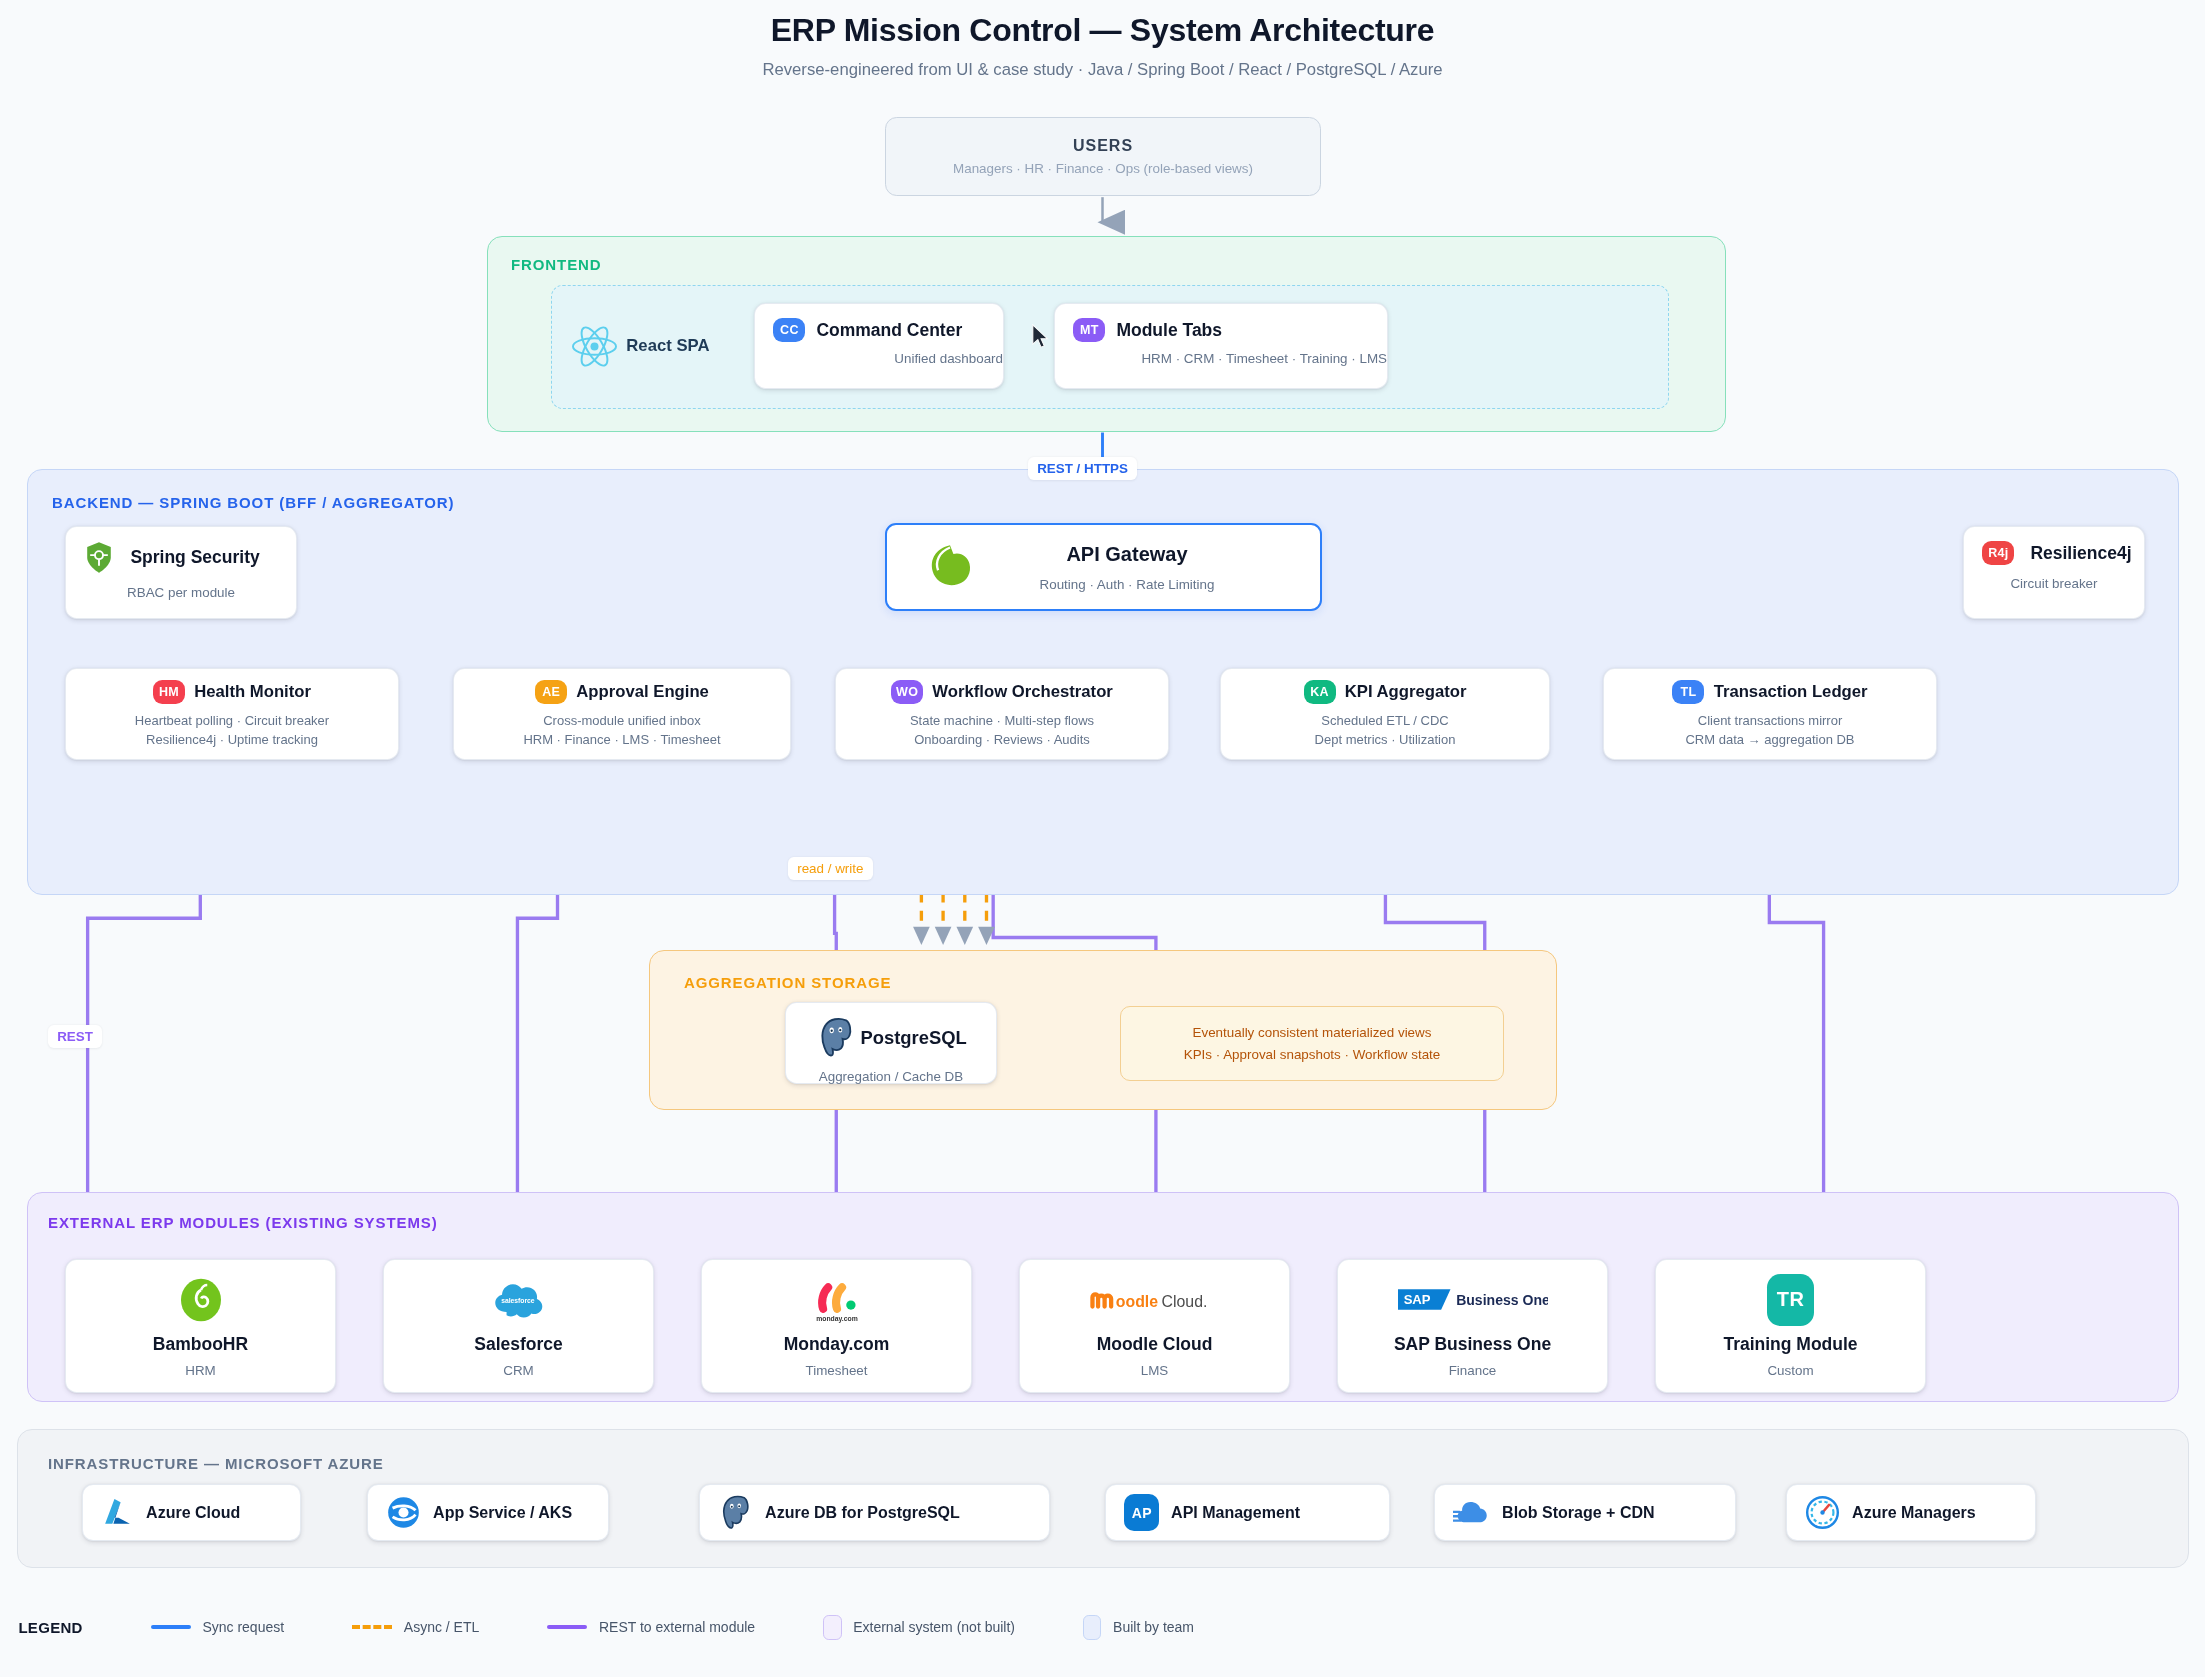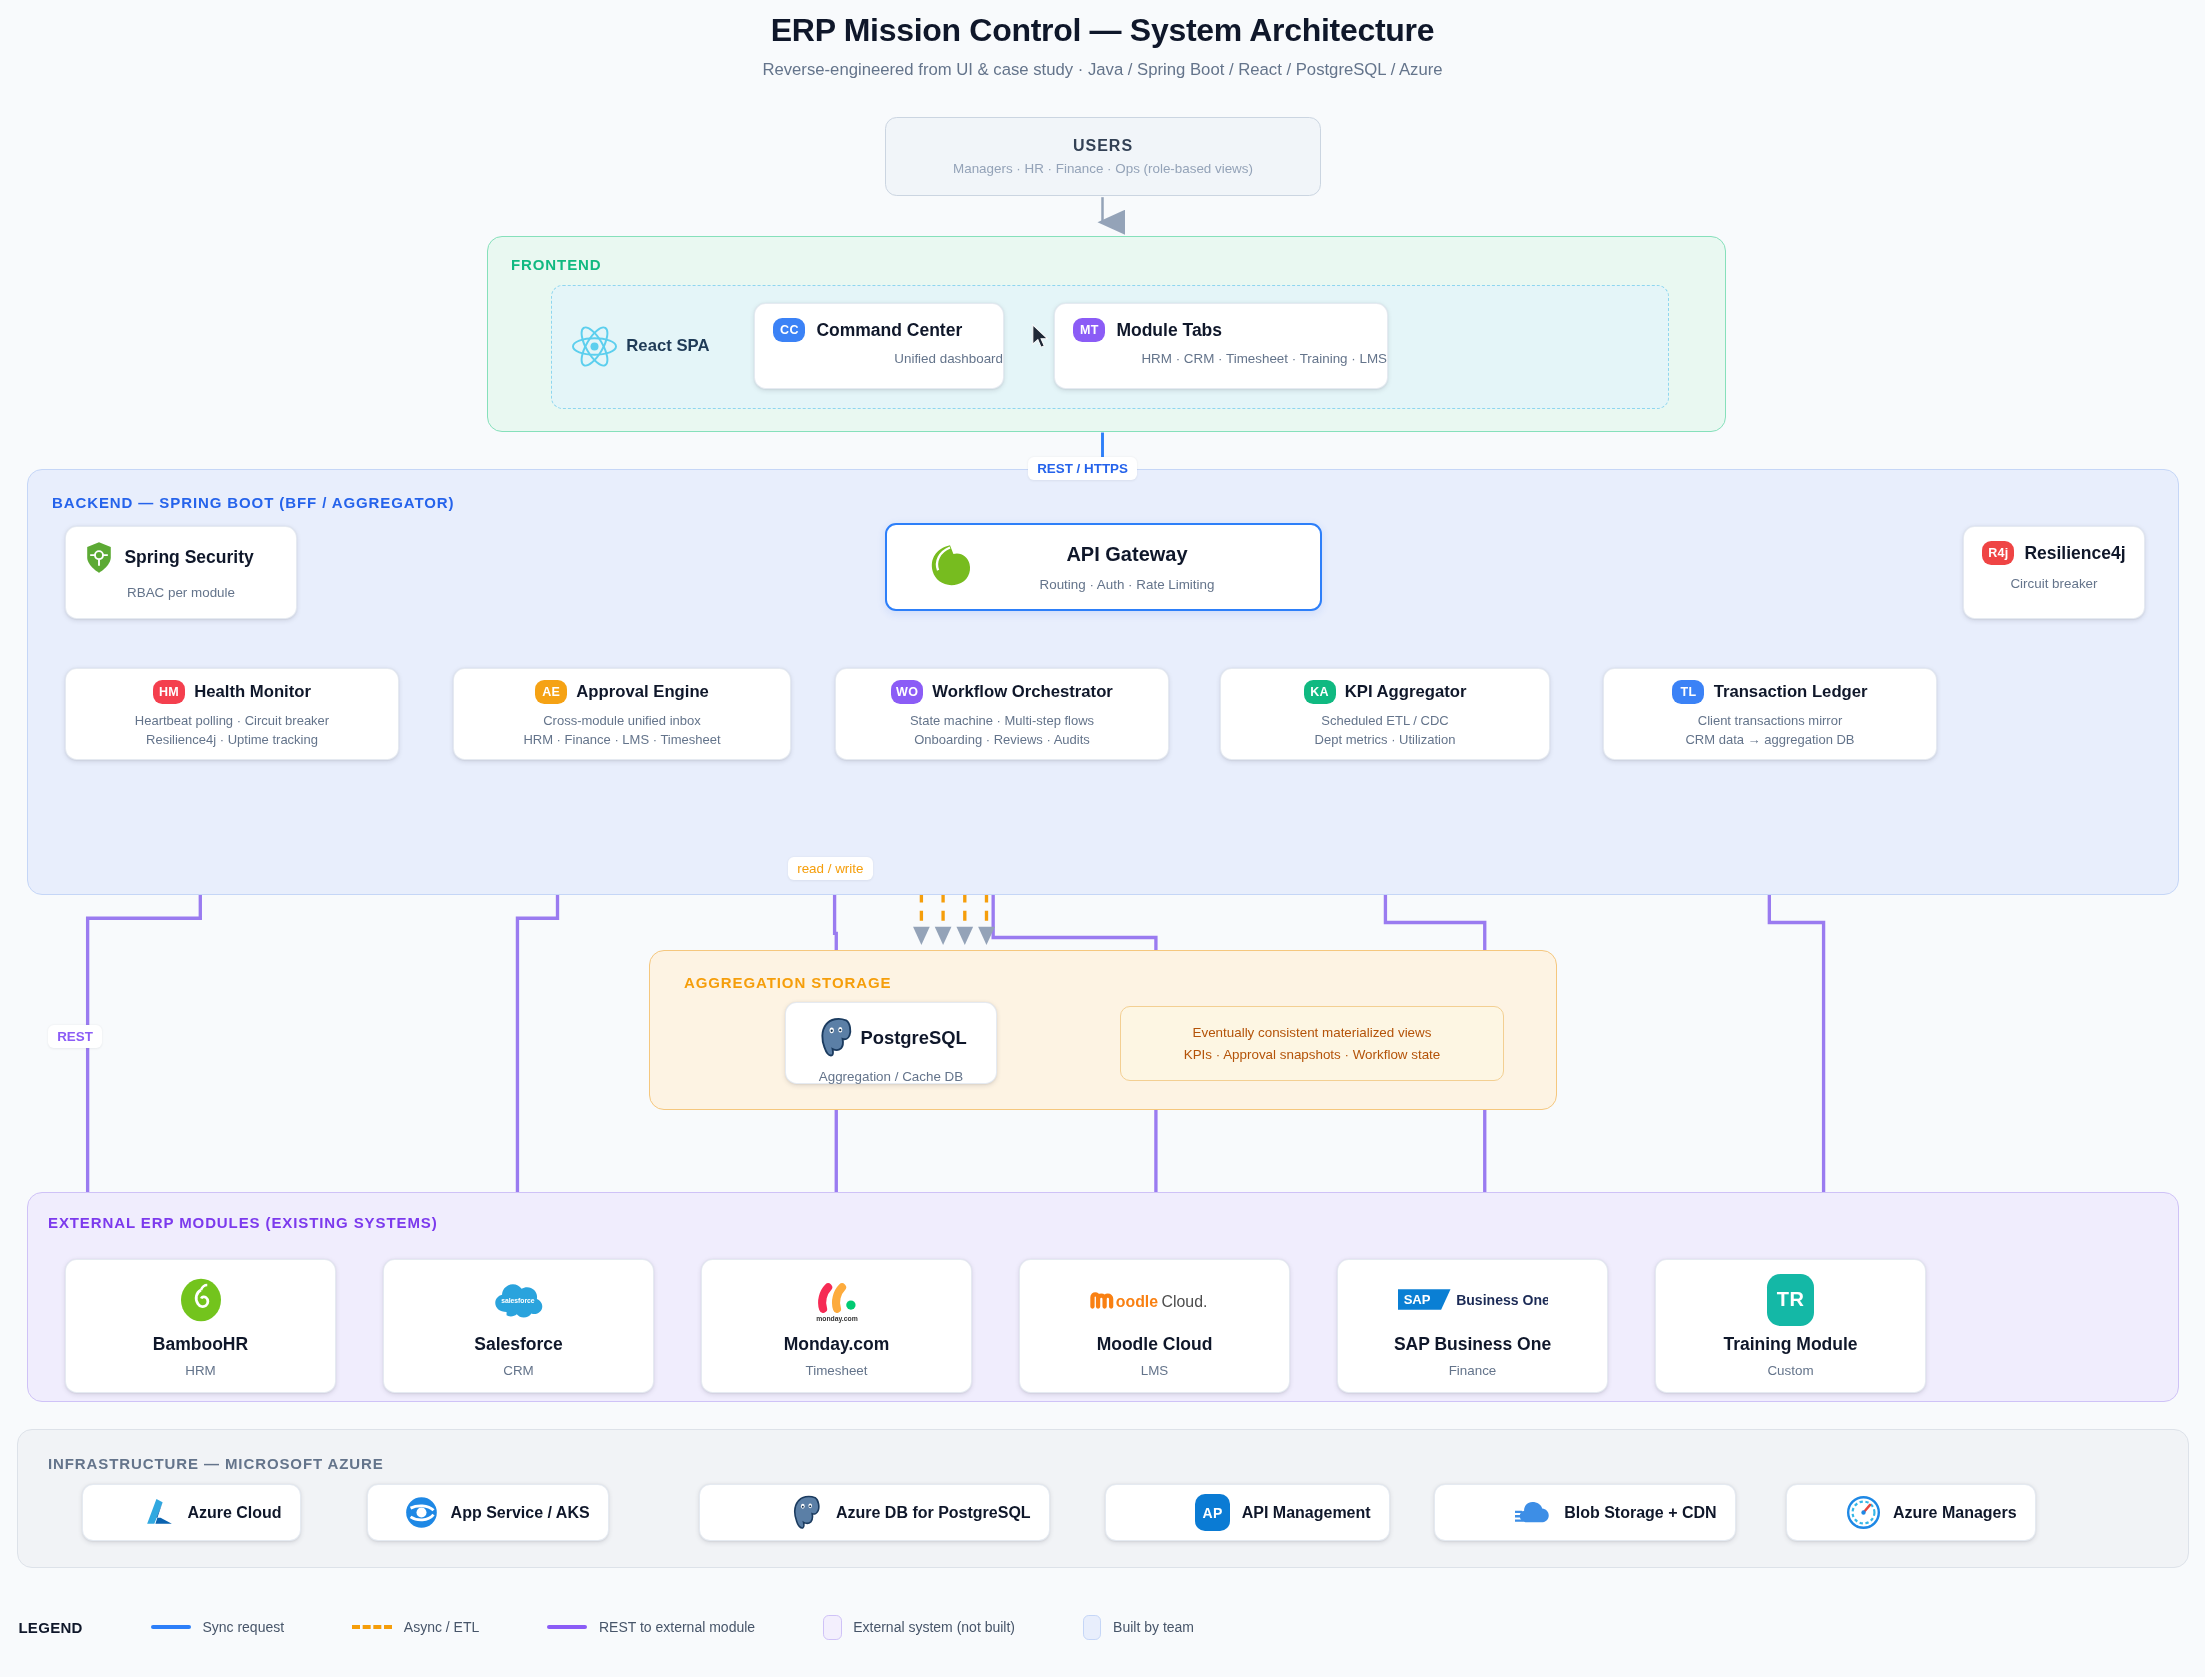--- a/index.html
+++ b/index.html
@@ -95,21 +95,21 @@
 
   
   #card-command-center{ left:754px; top:303px; width:250px; height:86px; }
   #card-module-tabs{ left:1054px; top:303px; width:334px; height:86px; }
   .fe-head{ display:flex; align-items:center; gap:11px; padding:14px 0 0 18.4px; }
   .fe-sub{ margin-top:9.2px; font-size:13.4px; color:#64748b; text-align:right; }
 
   
   #card-spring-security{ left:65px; top:526px; width:232px; height:93px; }
   #card-resilience4j{ left:1963px; top:526px; width:182px; height:93px; }
-  .side-head{ display:flex; align-items:center; gap:10px; padding:14px 0 0 18.4px; }
+  .side-head{ display:flex; align-items:center; gap:16px; padding:14px 0 0 18.4px; }
   .side-sub{ margin-top:11px; font-size:13.4px; color:#64748b; text-align:center; }
 
   #card-api-gateway{
     left:885px; top:523px; width:437px; height:88px;
     border:2.5px solid #2d7ff9; border-radius:11px;
     display:flex; align-items:center; gap:6px; padding-left:37px;
     box-shadow:0 2.5px 8.3px rgba(37,99,235,.12);
   }
   #card-api-gateway .tx{ display:flex; flex-direction:column; align-items:center; flex:1; margin-right:48px; }
   #card-api-gateway .card-title{ font-size:20px; }
@@ -146,21 +146,21 @@
   .ext .nm{ font-size:17.5px; font-weight:bold; color:#0f172a; margin-top:5px; }
   .ext .sb{ font-size:13.4px; color:#64748b; margin-top:5px; }
   #ext-0{ left:65px; top:1259px; }
   #ext-1{ left:383px; top:1259px; }
   #ext-2{ left:701px; top:1259px; }
   #ext-3{ left:1019px; top:1259px; }
   #ext-4{ left:1337px; top:1259px; }
   #ext-5{ left:1655px; top:1259px; }
 
   
-  .infra{ height:57px; display:flex; align-items:center; gap:11.7px; padding:0 18.4px; border-radius:11px;justify-content:flex-end; }
+  .infra{ height:57px; display:flex; align-items:center; gap:11.7px; padding:0 18.4px; border-radius:11px; }
   .infra .nm{ font-size:16px; font-weight:bold; color:#0f172a; white-space:nowrap; }
   #infra-0{ left:82px; top:1484px; width:219px; }
   #infra-1{ left:367px; top:1484px; width:242px; }
   #infra-2{ left:699px; top:1484px; width:351px; }
   #infra-3{ left:1105px; top:1484px; width:285px; }
   #infra-4{ left:1434px; top:1484px; width:302px; }
   #infra-5{ left:1786px; top:1484px; width:250px; }
 
   
   .edge-label{

